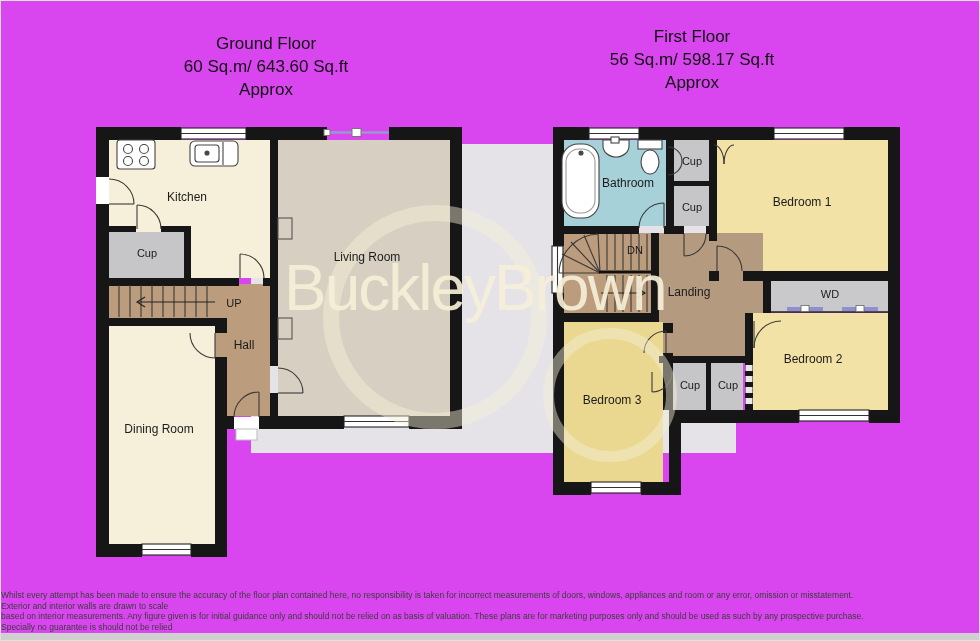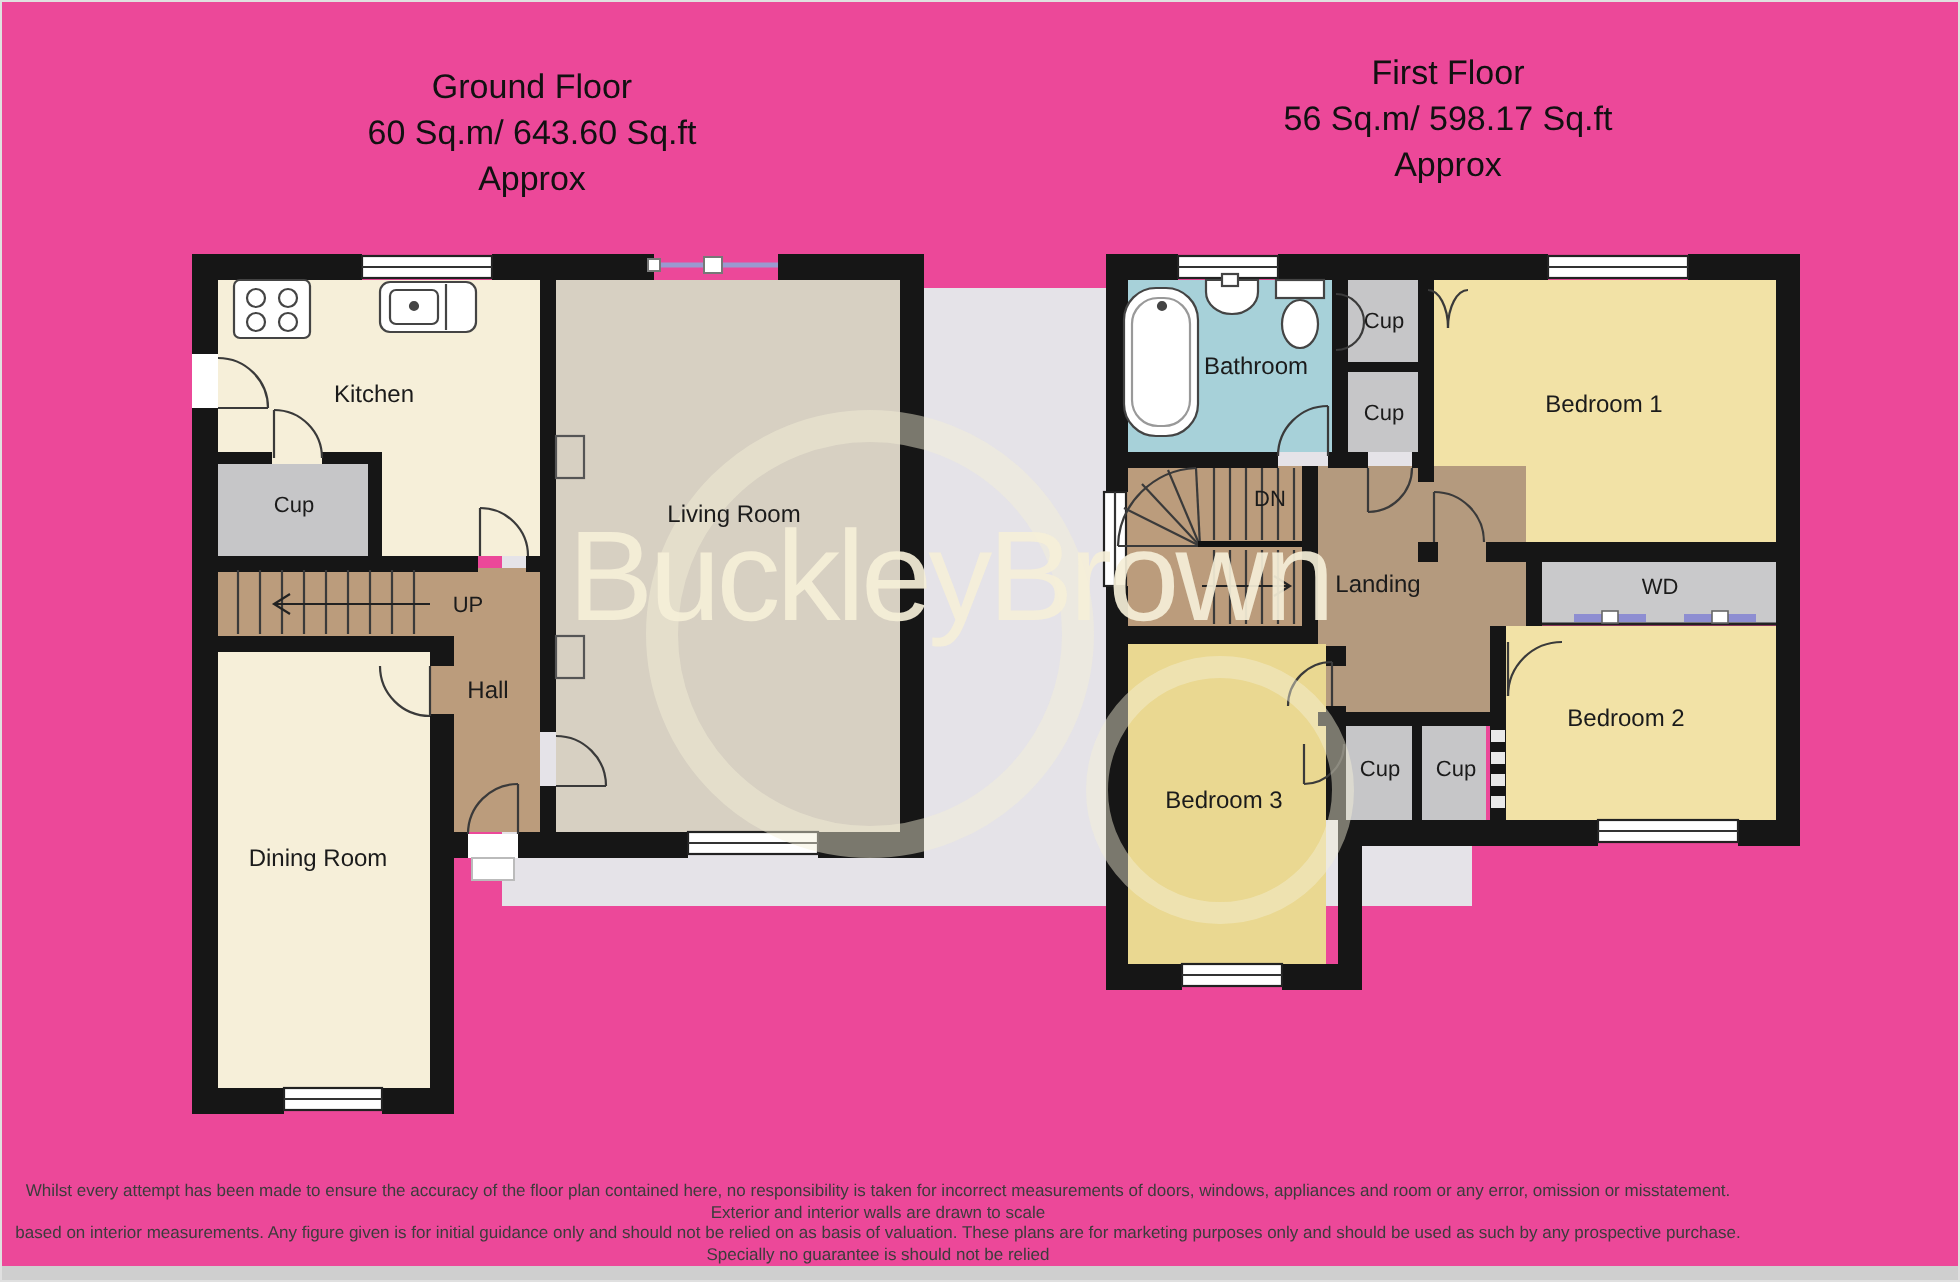--- a/index.html
+++ b/index.html
@@ -1,16 +1,16 @@
 <!DOCTYPE html>
 <html><head>
 <meta charset="utf-8">
 <style>
   html,body{margin:0;padding:0;background:#fff;}
-  #canvas{position:relative;width:978px;height:639px;background:#ec4899;border:1px solid #e0e0e0;
+  #canvas{position:relative;width:978px;height:639px;background:#d946ef;border:1px solid #e0e0e0;
           font-family:"Liberation Sans",sans-serif;overflow:hidden;}
   
   .floor-title{position:absolute;text-align:center;font-size:17px;line-height:23px;color:#111;z-index:8;}
   
   #wm-panel{position:absolute;left:250px;top:143px;width:485px;height:309px;background:#e5e3e8;z-index:1;}
   .wm-circle{position:absolute;border-radius:50%;z-index:5;pointer-events:none;}
   #wm-circle-1{left:322px;top:204px;width:192px;height:192px;border:16px solid rgba(245,239,216,.45);}
   #wm-circle-2{left:542px;top:327px;width:112px;height:112px;border:11px solid rgba(245,239,216,.45);}
   #wm-brand{position:absolute;left:283px;top:250px;font-family:Liberation Sans, sans-serif;font-size:64px;
             color:rgba(245,239,216,.92);letter-spacing:-2px;z-index:5;white-space:nowrap;}
@@ -21,35 +21,35 @@
   .wall{position:absolute;background:#161616;z-index:3;}
   #plan-svg{position:absolute;left:0;top:0;z-index:4;pointer-events:none;}
   .rlabel{position:absolute;transform:translate(-50%,-50%);font-size:12px;color:#1b1b1b;
           white-space:nowrap;z-index:6;}
   .rlabel.small{font-size:11px;text-align:center;}
   
   .c-cream{background:#f6efd9;} .c-living{background:#d7d0c2;} .c-wood{background:#bb9c7c;}
   .c-landing{background:#b49a7e;} .c-bed{background:#f2e2a6;} .c-bed3{background:#ead891;}
   .c-bath{background:#a7d1d9;} .c-cup{background:#c6c6c8;} .c-wd{background:#c9c9cb;}
   
-  #disclaimer{position:absolute;left:0;top:589px;width:876px;text-align:center;font-size:8.5px;
+  #disclaimer{position:absolute;left:0;top:589px;width:876px;text-align:left;font-size:8.5px;
               line-height:10.5px;color:#3c3c3c;z-index:8;}
   #bottom-bar{position:absolute;left:0;top:632px;width:978px;height:7px;background:#cfcfcf;z-index:8;}
 </style>
 </head>
 <body>
 
 <div id="canvas">
 
   <div class="floor-title" style="left:120px;top:31px;width:290px;">
     <div>Ground Floor</div>
     <div>60 Sq.m/ 643.60 Sq.ft</div>
     <div>Approx</div>
   </div>
-  <div class="floor-title" style="left:578px;top:24px;width:290px;">
+  <div class="floor-title" style="left:546px;top:24px;width:290px;">
     <div>First Floor</div>
     <div>56 Sq.m/ 598.17 Sq.ft</div>
     <div>Approx</div>
   </div>
 
   <div id="wm-panel"></div>
 
   <div class="room c-cream" style="left:108px;top:139px;width:161px;height:138px;"></div>
   <div class="room c-cup" style="left:108px;top:231px;width:75px;height:46px;"></div>
   <div class="room c-wood" style="left:108px;top:283px;width:106px;height:34px;"></div>

